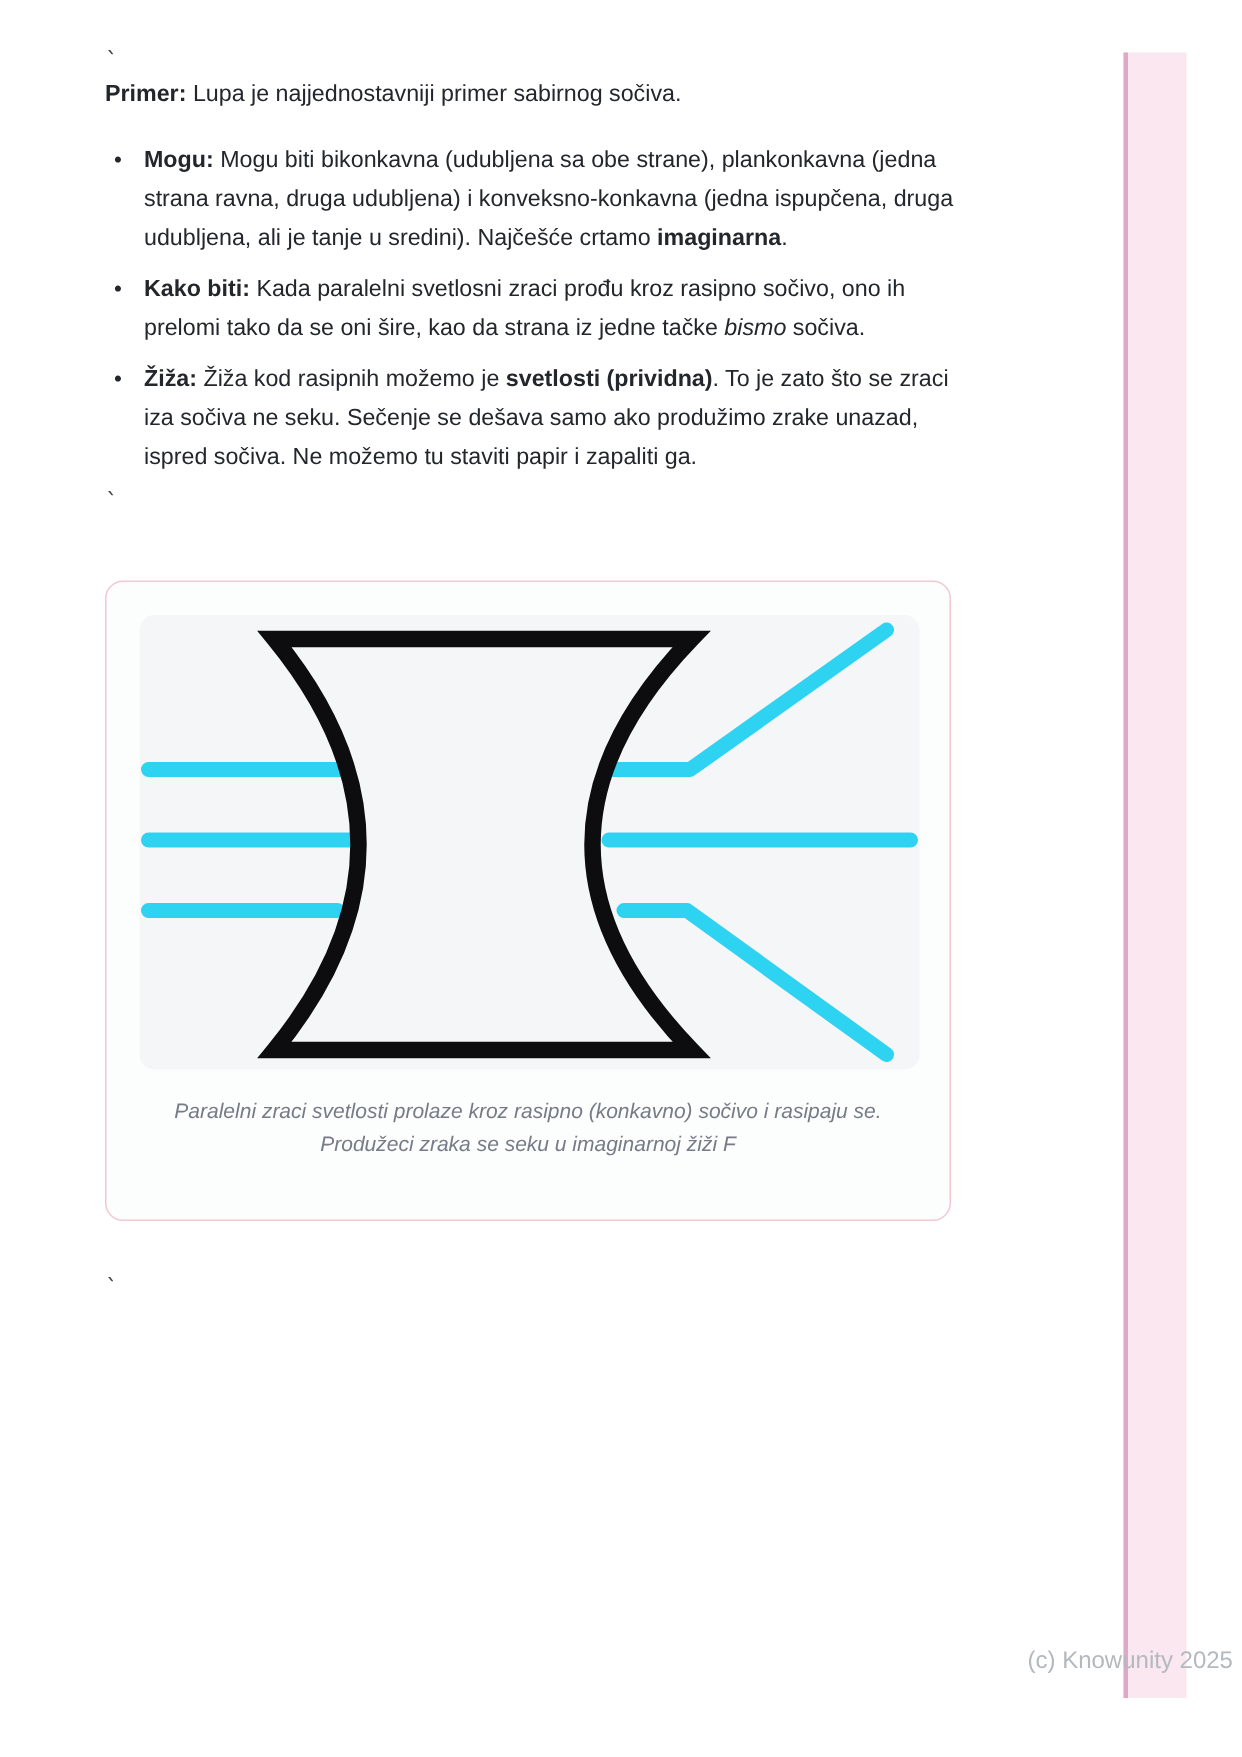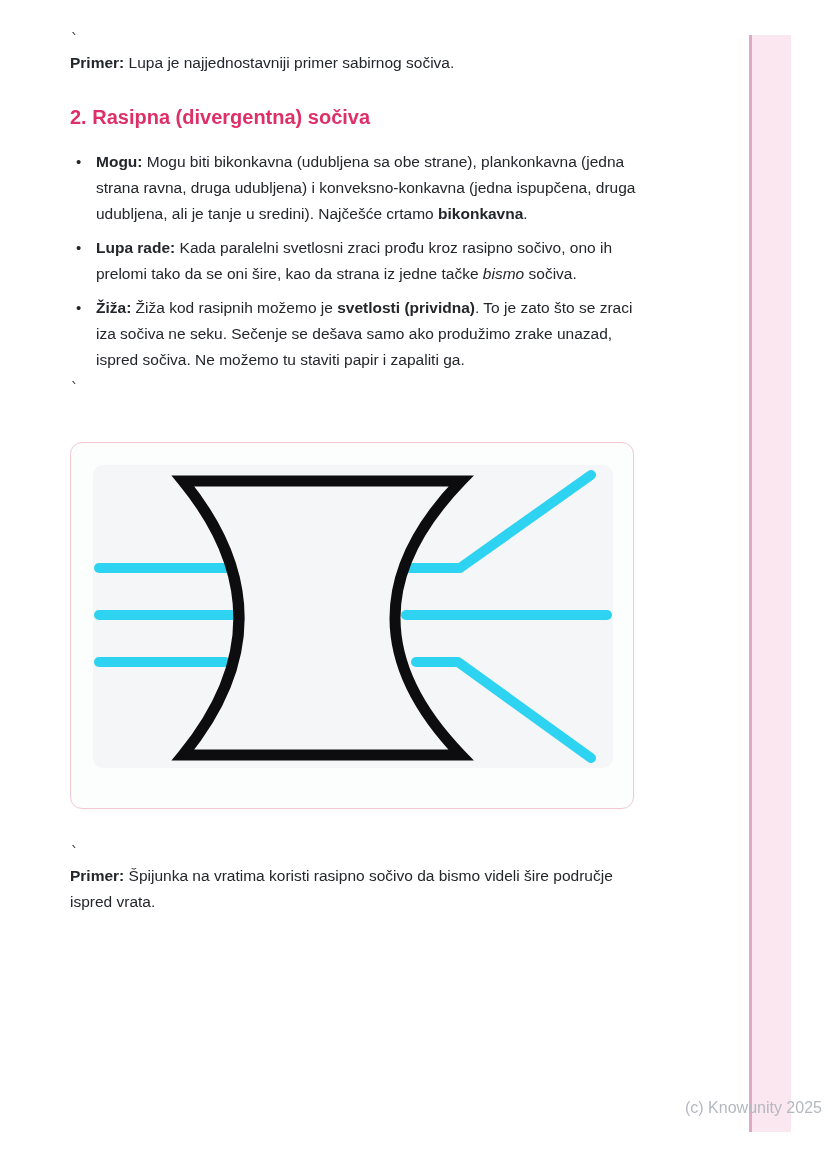--- a/index.html
+++ b/index.html
@@ -88,27 +88,26 @@
 <body>
 
 <div id="page">
 
   <div id="content">
 
     <div class="tick tick-1">`</div>
 
     <p class="body-line example-top"><b>Primer:</b><span> Lupa je najjednostavniji primer sabirnog sočiva.</span></p>
 
-    <h2 class="section-heading">2. Rasipna (divergentna) sočiva</h2>
 
 
     <ul class="bullet-list">
-      <li><span class="bullet-dot">•</span><b>Mogu:</b><span> Mogu biti bikonkavna (udubljena sa obe strane), plankonkavna (jedna strana ravna, druga udubljena) i konveksno-konkavna (jedna ispupčena, druga udubljena, ali je tanje u sredini). Najčešće crtamo </span><b>bikonkavna</b><span>.</span></li>
+      <li><span class="bullet-dot">•</span><b>Mogu:</b><span> Mogu biti bikonkavna (udubljena sa obe strane), plankonkavna (jedna strana ravna, druga udubljena) i konveksno-konkavna (jedna ispupčena, druga udubljena, ali je tanje u sredini). Najčešće crtamo </span><b>imaginarna</b><span>.</span></li>
 
-      <li><span class="bullet-dot">•</span><b>Lupa rade:</b><span> Kada paralelni svetlosni zraci prođu kroz rasipno sočivo, ono ih prelomi tako da se oni šire, kao da strana iz jedne tačke </span><span class="italic">bismo</span><span> sočiva.</span></li>
+      <li><span class="bullet-dot">•</span><b>Kako biti:</b><span> Kada paralelni svetlosni zraci prođu kroz rasipno sočivo, ono ih prelomi tako da se oni šire, kao da strana iz jedne tačke </span><span class="italic">bismo</span><span> sočiva.</span></li>
 
       <li><span class="bullet-dot">•</span><b>Žiža:</b><span> Žiža kod rasipnih možemo je </span><b>svetlosti (prividna)</b><span>. To je zato što se zraci iza sočiva ne seku. Sečenje se dešava samo ako produžimo zrake unazad, ispred sočiva. Ne možemo tu staviti papir i zapaliti ga.</span></li>
     </ul>
 
     <div class="tick tick-2">`</div>
 
     <div class="figure-card">
       <div class="figure-canvas">
         <svg width="520" height="303" viewBox="0 0 520 303">
 
@@ -116,25 +115,28 @@
           <line x1="6" y1="150" x2="140" y2="150" stroke-width="10" stroke-linecap="round" stroke="#2ed3f2"></line>
           <line x1="6" y1="197" x2="132" y2="197" stroke-width="10" stroke-linecap="round" stroke="#2ed3f2"></line>
 
           <polyline points="316,103 367,103 498,10" fill="none" stroke-width="10" stroke-linecap="round" stroke-linejoin="round" stroke="#2ed3f2"></polyline>
           <line x1="313" y1="150" x2="514" y2="150" stroke-width="10" stroke-linecap="round" stroke="#2ed3f2"></line>
           <polyline points="323,197 365,197 498,293" fill="none" stroke-width="10" stroke-linecap="round" stroke-linejoin="round" stroke="#2ed3f2"></polyline>
 
           <path d="M90 16 L368 16 Q236 153 368 290 L90 290 Q202 153 90 16 Z" fill="none" stroke-width="11" stroke-linejoin="miter" stroke-miterlimit="6" stroke="#0d0d0f"></path>
         </svg>
       </div>
+      <div class="figure-caption">
+        <div>Paralelni zraci svetlosti prolaze kroz rasipno (konkavno) sočivo i rasipaju se.</div>
+        <div>Produžeci zraka se seku u imaginarnoj žiži F</div>
+      </div>
     </div>
 
     <div class="tick tick-3">`</div>
 
-    <p class="body-line example-bottom"><b>Primer:</b><span> Špijunka na vratima koristi rasipno sočivo da bismo videli šire područje ispred vrata.</span></p>
 
   </div>
 
   <div class="page-edge-strip"></div>
 
   <div class="copyright">(c) Knowunity 2025</div>
 
 </div>
 
 </body></html>

